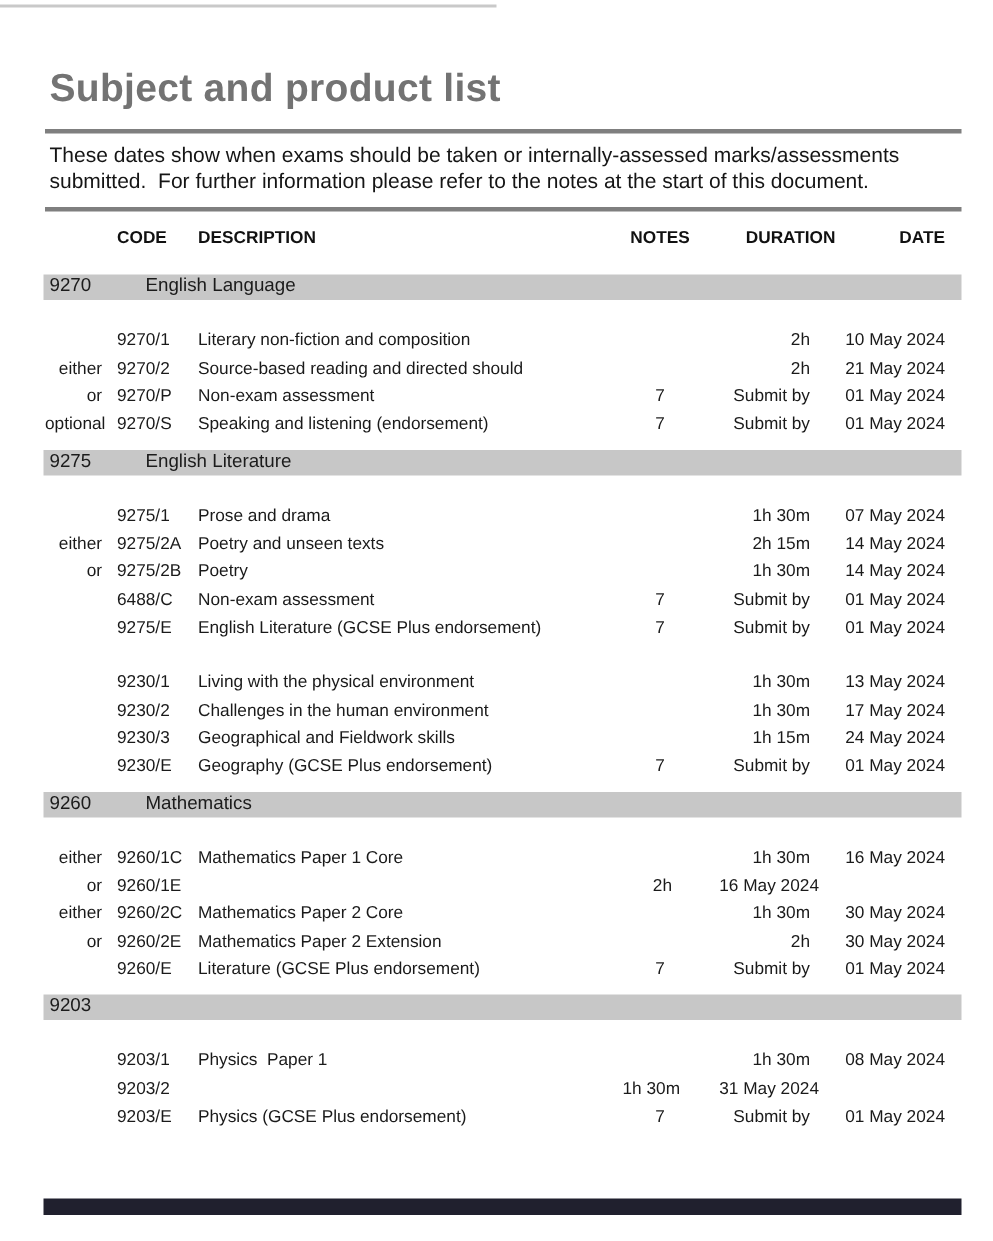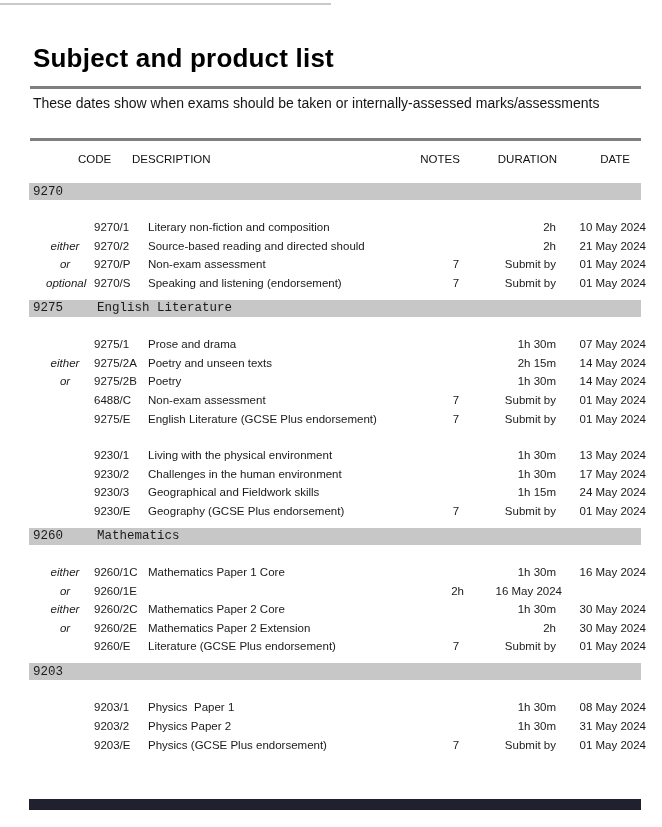--- a/index.html
+++ b/index.html
@@ -2,79 +2,81 @@
 <html><head>
 <meta charset="utf-8">
 <style>
   html,body{margin:0;padding:0;background:#ffffff;}
   .page{
     position:relative;width:662px;height:827px;background:#fff;overflow:hidden;
     font-family:"Liberation Sans","DejaVu Sans",sans-serif;color:var(--text,#1a1a1a);
   }
   .top-rule{position:absolute;top:3px;left:0;width:331px;height:2px;background:#c9c9c9;}
   .page-title{position:absolute;top:26px;left:33px;font-size:26px;font-weight:bold;
-    letter-spacing:.2px;color:#000000;white-space:pre;}
+    letter-spacing:.2px;color:#737373;white-space:pre;}
   .hrule{position:absolute;left:30px;width:611px;height:3px;background:var(--rule_gray,#7f7f7f);}
   .hrule.r1{top:86px;}
   .hrule.r2{top:138px;}
   .intro{position:absolute;top:95px;left:33px;font-size:14px;line-height:17px;color:#151515;}
   .intro div{white-space:pre;}
 
   .grid{display:grid;grid-template-columns:40px 55px 1fr 50px 92px 84px;align-items:center;}
   .hdr-row{position:absolute;top:151px;left:30px;width:611px;height:15px;
-    font-size:11.5px;font-weight:normal;color:#111;}
-  .c-prefix{text-align:center;padding-right:2px;font-style:italic;}
+    font-size:11.5px;font-weight:bold;color:#111;}
+  .c-prefix{text-align:right;padding-right:2px;}
   .c-code{padding-left:8px;}
   .c-desc{padding-left:7px;white-space:pre;overflow:hidden;}
   .c-notes{text-align:center;}
   .hdr-row .c-notes{}
   .c-dur{text-align:right;padding-right:17px;white-space:pre;}
   .hdr-row .c-dur{padding-right:0;}
   .c-date{text-align:right;padding-right:11px;white-space:pre;}
 
   .sections{position:absolute;top:183px;left:29px;width:612px;}
   .section{margin-bottom:7.5px;}
-  .section-bar{height:17px;background:var(--bar_gray,#c7c7c7);display:flex;align-items:center;
-    font-size:12.5px;color:#1b1b1b;font-family:Liberation Mono, monospace;}
+  .section-bar{height:17px;background:var(--bar_gray,#c7c7c7);display:flex;align-items:flex-start;
+    font-size:12.5px;color:#1b1b1b;}
   .section-bar .sec-code{width:64px;padding-left:4px;flex:0 0 auto;}
   .section-bar .sec-name{flex:1 1 auto;}
-  .rows{margin-top:18px;margin-left:17px;width:611px;}
+  .rows{margin-top:18px;margin-left:1px;width:611px;}
   .row{height:18.6px;font-size:11.5px;color:#1a1a1a;}
 
   .footer-bar{position:absolute;top:799px;left:29px;width:612px;height:11px;
     background:var(--footer_dark,#20202e);}
 </style>
 </head>
 <body>
 
 <div class="page" style="--text: #1a1a1a; --bar_gray: #c7c7c7; --rule_gray: #7f7f7f; --footer_dark: #20202e;">
 
   <div class="top-rule"></div>
 
   <h1 class="page-title">Subject and product list</h1>
 
   <div class="hrule r1"></div>
   <div class="intro">
     <div>These dates show when exams should be taken or internally-assessed marks/assessments</div>
+    <div>submitted.  For further information please refer to the notes at the start of this document.</div>
   </div>
   <div class="hrule r2"></div>
 
   <div class="hdr-row grid">
     <div class="c-prefix"></div>
     <div class="c-code">CODE</div>
     <div class="c-desc">DESCRIPTION</div>
     <div class="c-notes">NOTES</div>
     <div class="c-dur">DURATION</div>
     <div class="c-date">DATE</div>
   </div>
 
   <div class="sections">
   <div class="section">
     <div class="section-bar">
       <span class="sec-code">9270</span>
+      <span class="sec-name">English Language</span>
     </div>
     <div class="rows">
   <div class="row grid">
     <div class="c-prefix"></div>
     <div class="c-code">9270/1</div>
     <div class="c-desc">Literary non-fiction and composition</div>
     <div class="c-notes"></div>
     <div class="c-dur">2h</div>
     <div class="c-date">10 May 2024</div>
   </div>
@@ -263,21 +265,20 @@
     <div class="c-code">9203/1</div>
     <div class="c-desc">Physics  Paper 1</div>
     <div class="c-notes"></div>
     <div class="c-dur">1h 30m</div>
     <div class="c-date">08 May 2024</div>
   </div>
 
   <div class="row grid">
     <div class="c-prefix"></div>
     <div class="c-code">9203/2</div>
-    <div class="c-desc">Physics Paper 2</div>
     <div class="c-notes"></div>
     <div class="c-dur">1h 30m</div>
     <div class="c-date">31 May 2024</div>
   </div>
 
   <div class="row grid">
     <div class="c-prefix"></div>
     <div class="c-code">9203/E</div>
     <div class="c-desc">Physics (GCSE Plus endorsement)</div>
     <div class="c-notes">7</div>

